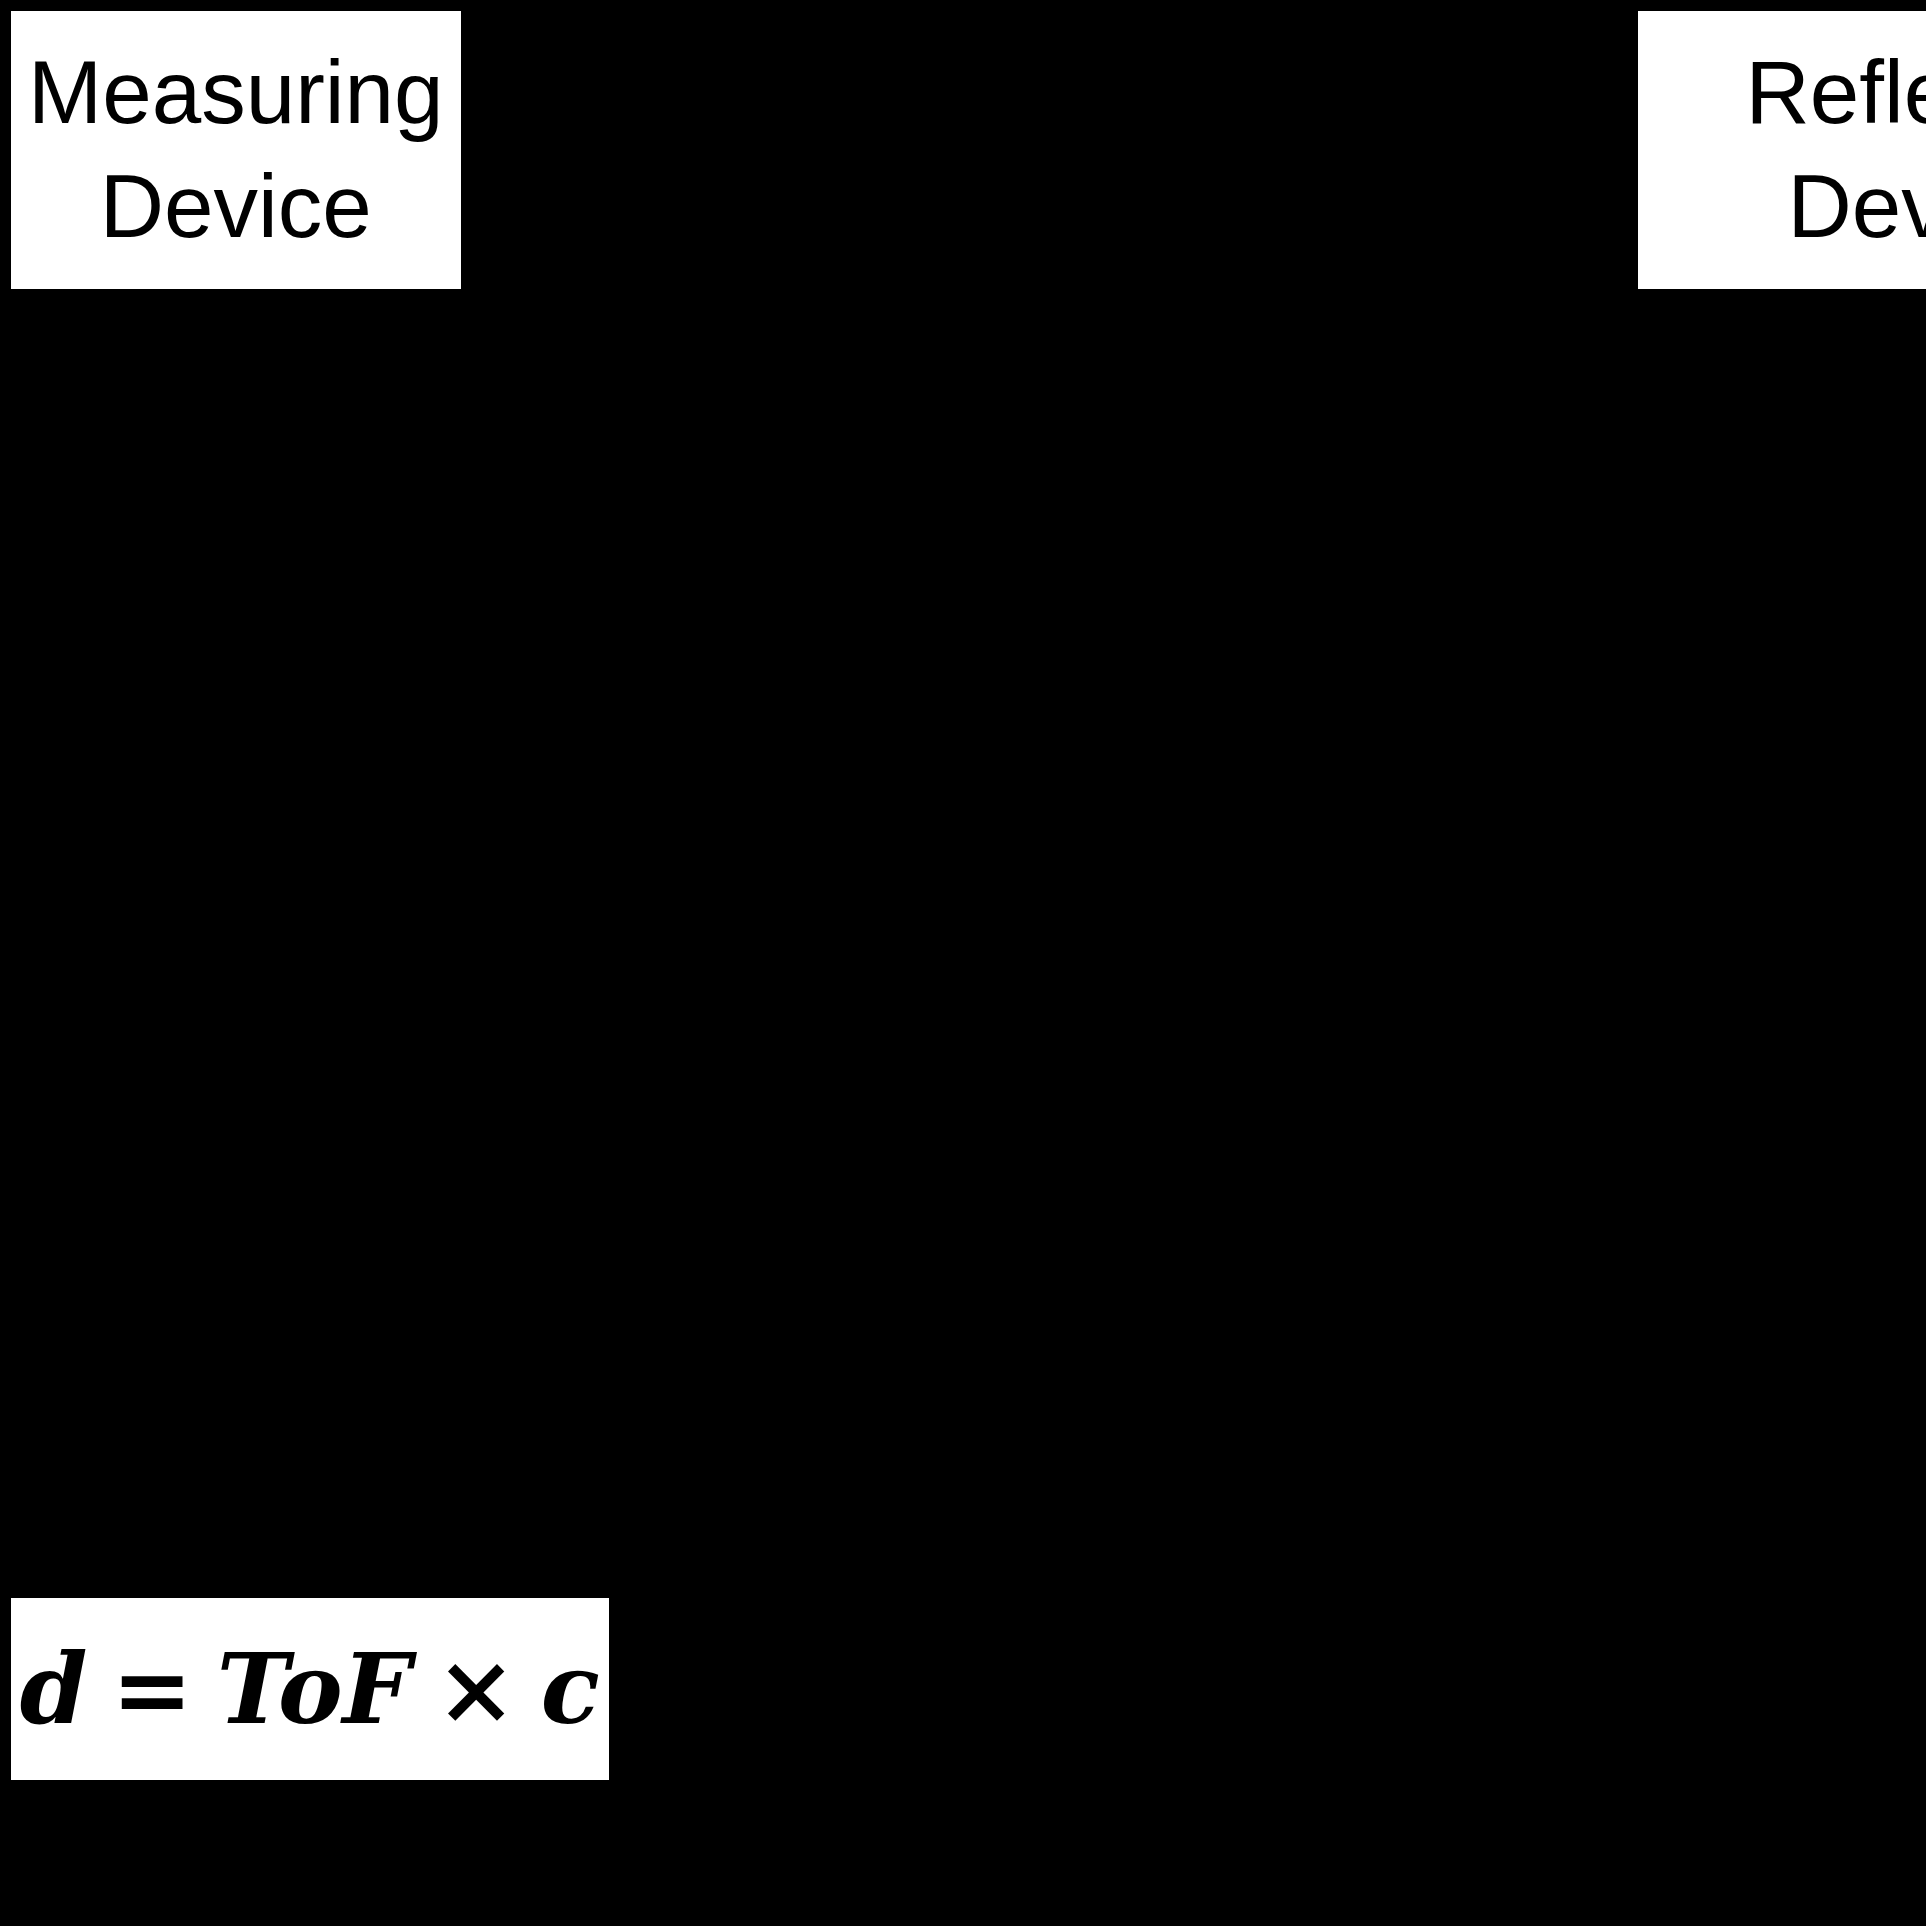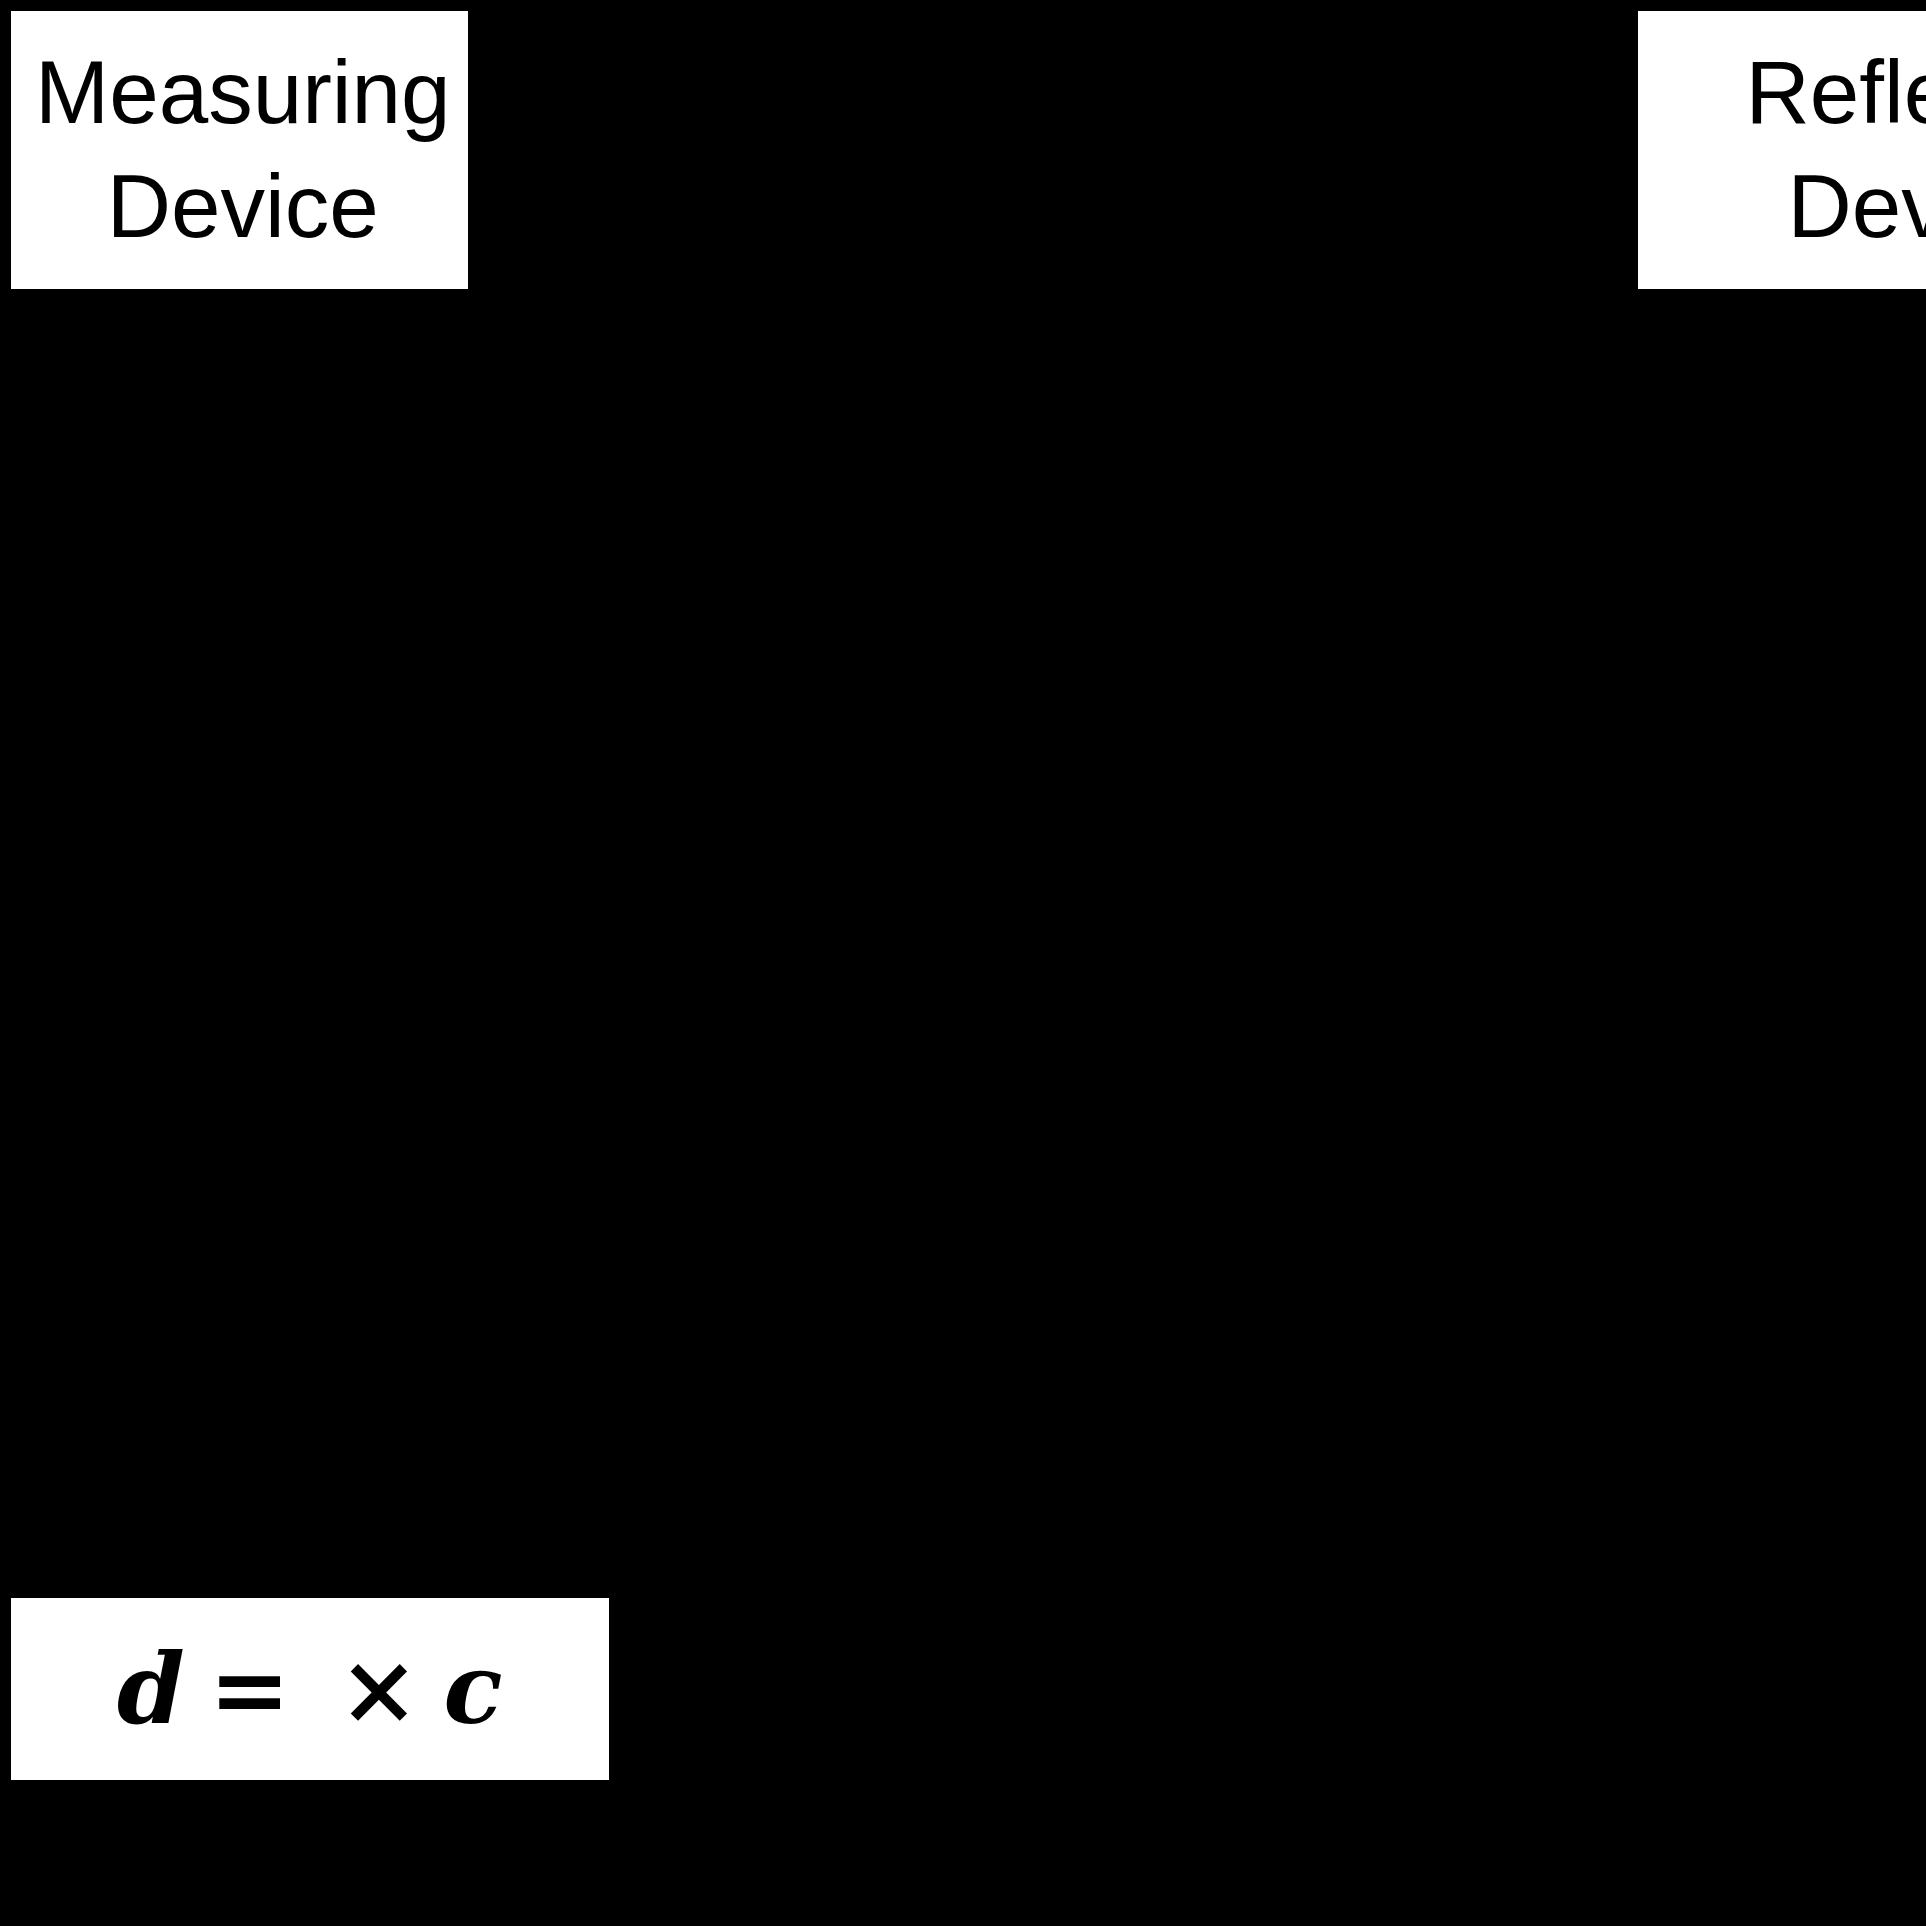--- a/index.html
+++ b/index.html
@@ -29,21 +29,20 @@
     align-items: center;
     text-align: center;
     font-size: 89px;
     line-height: 1.28;
     font-weight: 400;
   }
 
   .device-box.measuring {
     left: 10.8px;
     width: 450px;
-    padding-left: 7px;
   }
 
   .device-box.reflector {
     left: 1638px;
     width: 571px;
   }
 
   .formula-box {
     position: absolute;
     left: 10.8px;
@@ -81,18 +80,19 @@
   </div>
 
   <div class="device-box reflector">
     <span>Reflector</span>
     <span>Device</span>
   </div>
 
   <div class="formula-box">
     <span class="var">d</span>
     <span class="op">=</span>
+    <span class="var">ToF</span>
     <span class="op">×</span>
     <span class="var">c</span>
   </div>
 
 </div>
 
 
 </body></html>

